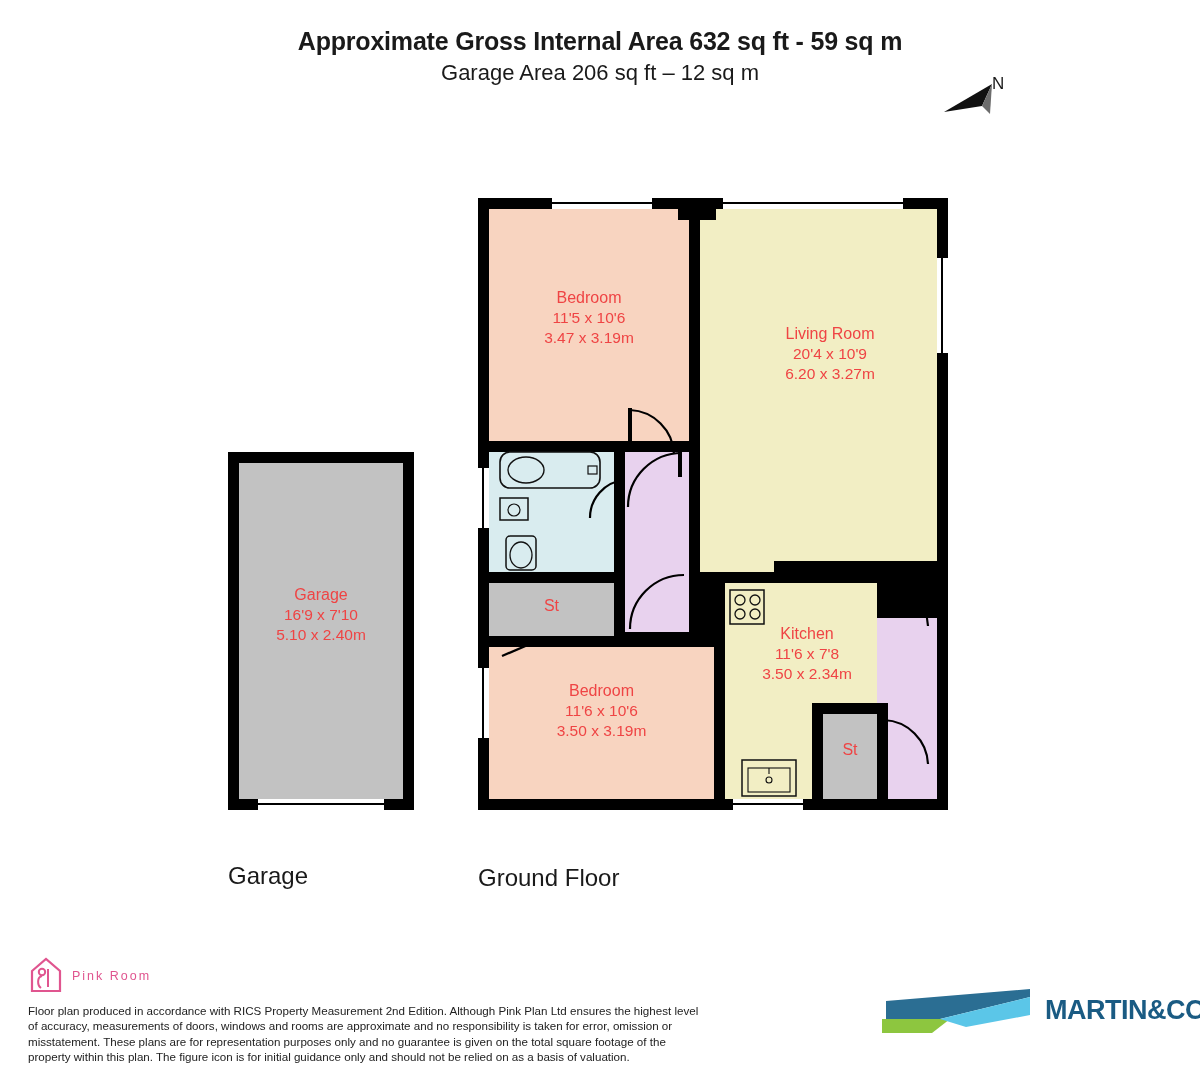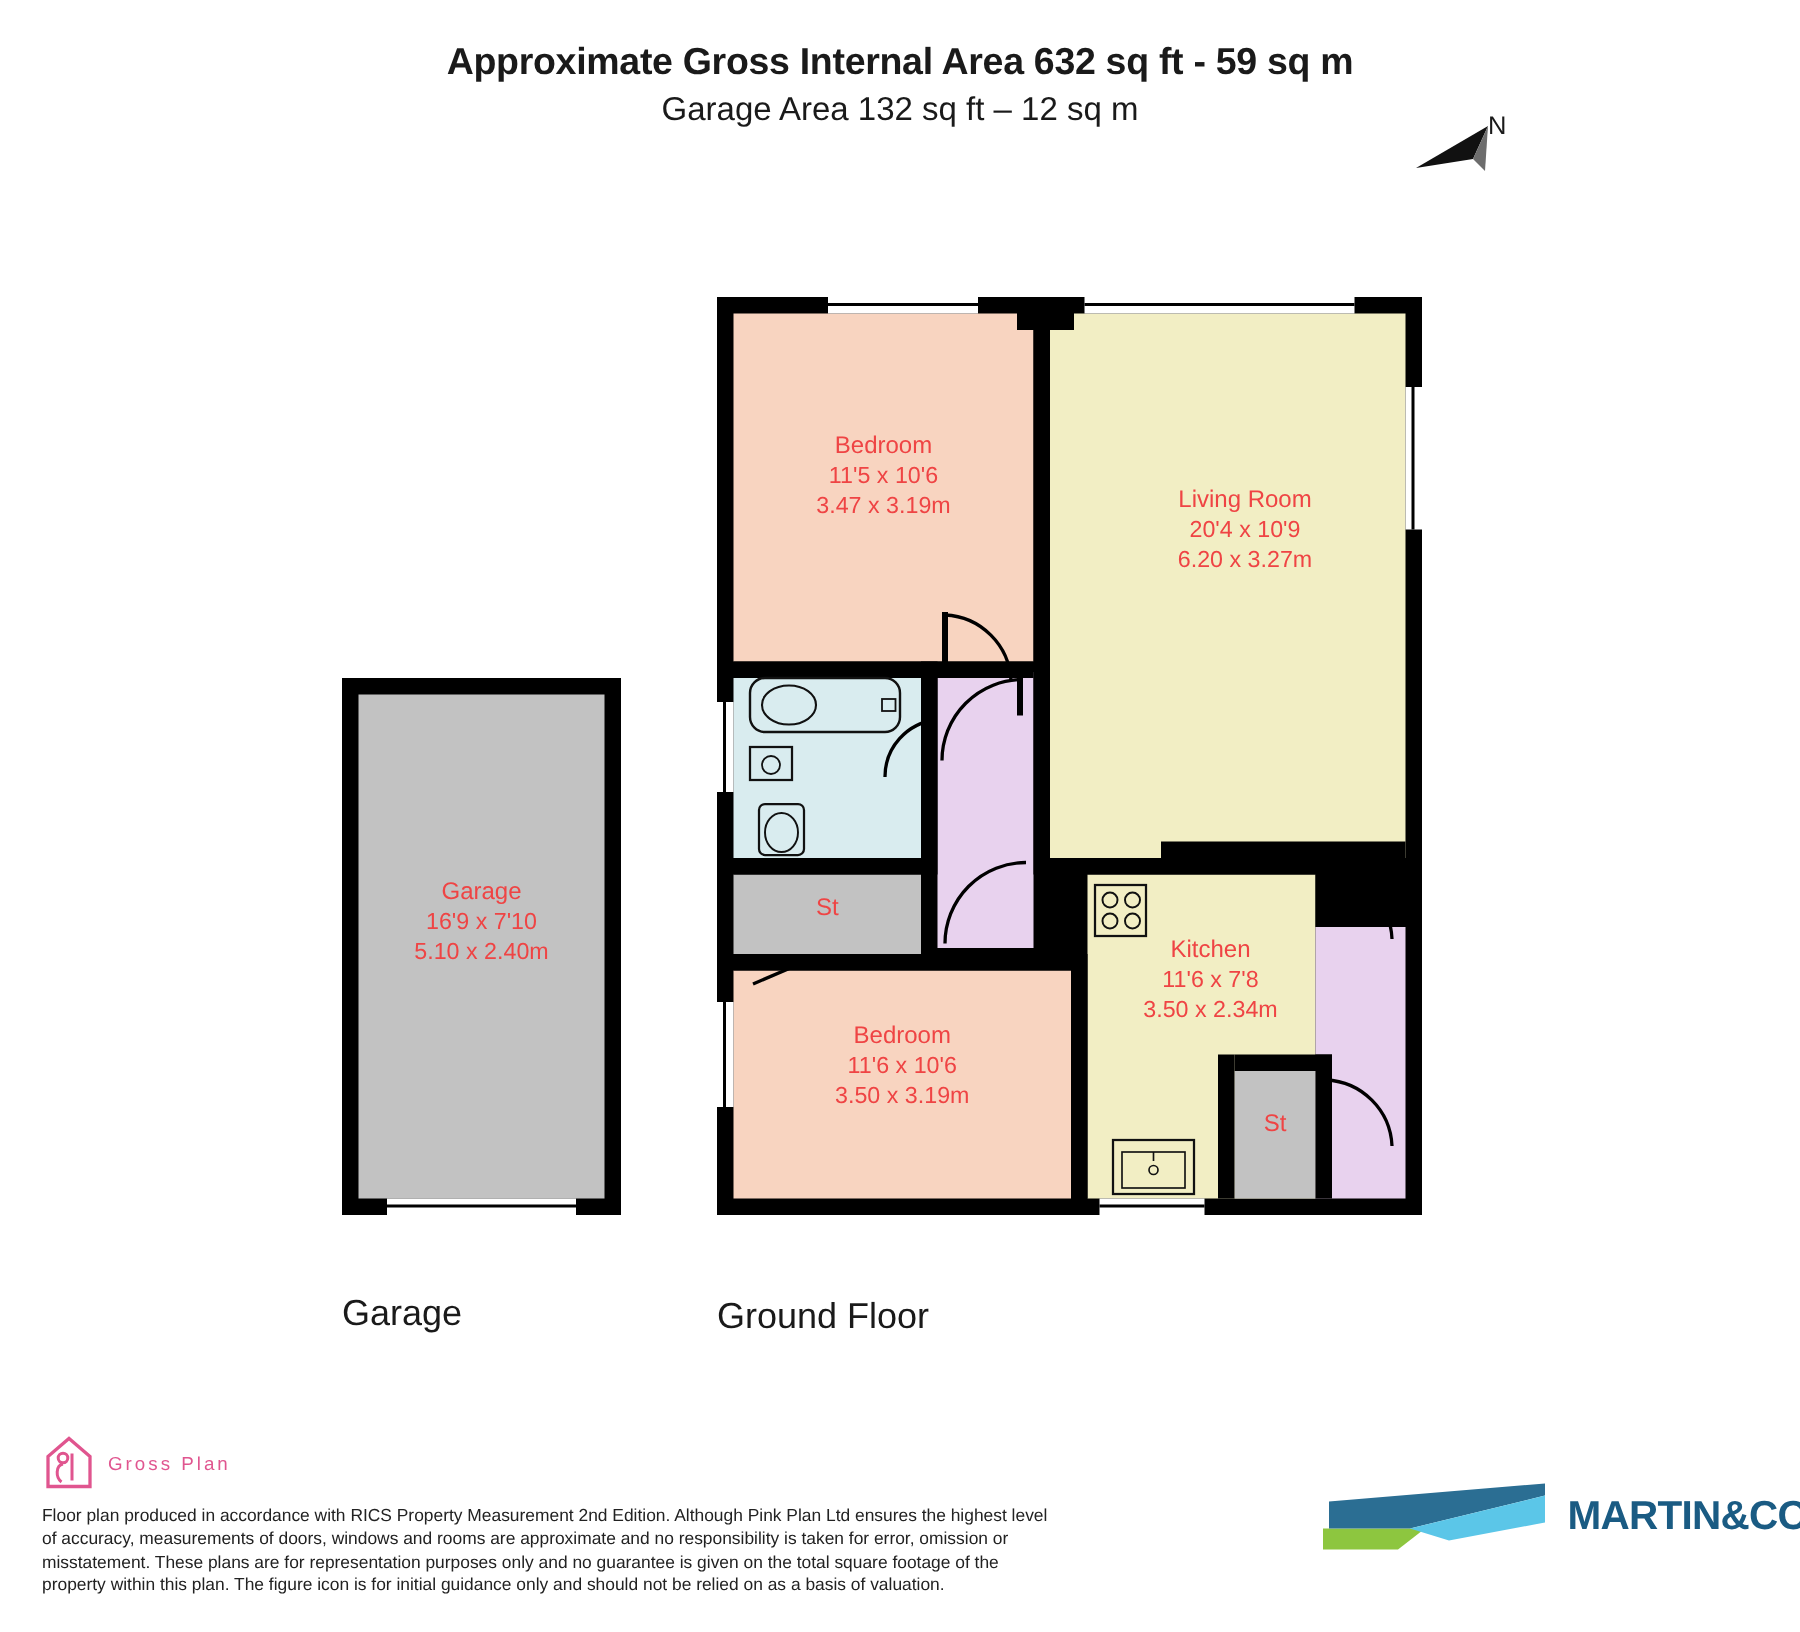--- a/index.html
+++ b/index.html
@@ -42,21 +42,21 @@
   #pp-text{position:absolute;left:44px;top:14px;font-size:12.5px;letter-spacing:2px;color:#e0558f;}
   #disclaimer{top:1003px;left:28px;width:680px;font-size:11.6px;line-height:15.3px;color:#222;}
   #martin{top:985px;left:880px;width:290px;height:60px;}
   #martin-text{position:absolute;left:165px;top:10px;font-size:27px;font-weight:bold;color:#1a5b83;letter-spacing:-0.5px;}
 </style>
 </head>
 <body>
 
 <div id="header" class="abs">
   <div id="title-line1">Approximate Gross Internal Area 632 sq ft - 59 sq m</div>
-  <div id="subtitle">Garage Area 132 sq ft – 12 sq m</div>
+  <div id="subtitle">Garage Area 206 sq ft – 12 sq m</div>
 </div>
 
 <div id="compass" class="abs">
   <svg width="70" height="50" viewBox="0 0 70 50">
     <polygon points="4,34 52,6 42,28" fill="#111111"></polygon>
     <polygon points="42,28 52,6 50,36" fill="#6d6d6d"></polygon>
   </svg>
   <span id="compass-label">N</span>
 </div>
 
@@ -253,21 +253,21 @@
 </div>
 <div class="floorname" style="left:478px;top:864px;">Ground Floor</div>
 
 <div id="pinkplan" class="abs" style="width:200px;height:42px;">
   <svg width="36" height="40" viewBox="0 0 36 40">
     <path d="M4 16 L18 4 L32 16 L32 36 L4 36 Z" fill="none" stroke="#e0558f" stroke-width="2.2"></path>
     <circle cx="14" cy="17" r="3.2" fill="none" stroke="#e0558f" stroke-width="2"></circle>
     <path d="M14 21 C9 22 9 30 13 33" fill="none" stroke="#e0558f" stroke-width="2"></path>
     <path d="M20 14 L20 32" stroke="#e0558f" stroke-width="2"></path>
   </svg>
-  <span id="pp-text">Gross Plan</span>
+  <span id="pp-text">Pink Room</span>
 </div>
 
 <div id="disclaimer" class="abs">Floor plan produced in accordance with RICS Property Measurement 2nd Edition. Although Pink Plan Ltd ensures the highest level of accuracy, measurements of doors, windows and rooms are approximate and no responsibility is taken for error, omission or misstatement. These plans are for representation purposes only and no guarantee is given on the total square footage of the property within this plan. The figure icon is for initial guidance only and should not be relied on as a basis of valuation.</div>
 
 <div id="martin" class="abs">
   <svg width="160" height="52" viewBox="0 0 160 52">
     <polygon points="2,34 70,34 52,48 2,48" fill="#8dc63f"></polygon>
     <polygon points="6,16 150,4 150,12 60,34 6,34" fill="#2b6e93"></polygon>
     <polygon points="60,34 150,12 150,30 86,42" fill="#5bc6e8"></polygon>
   </svg>

